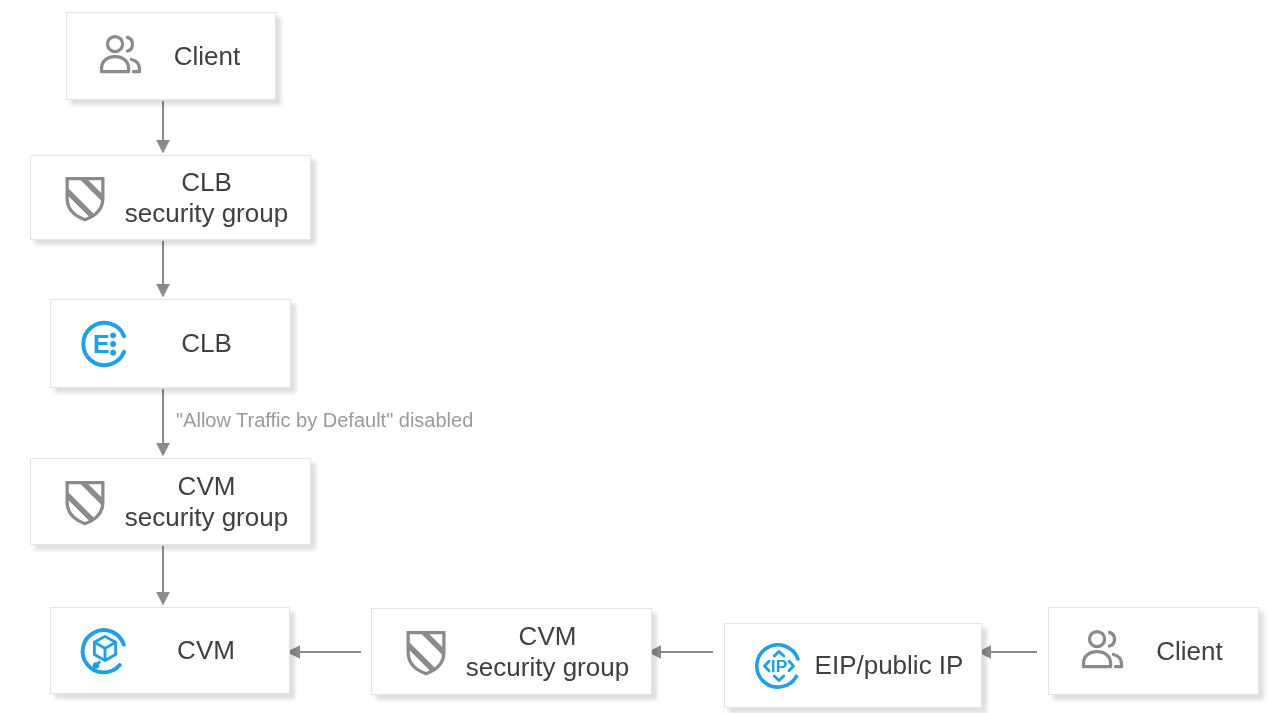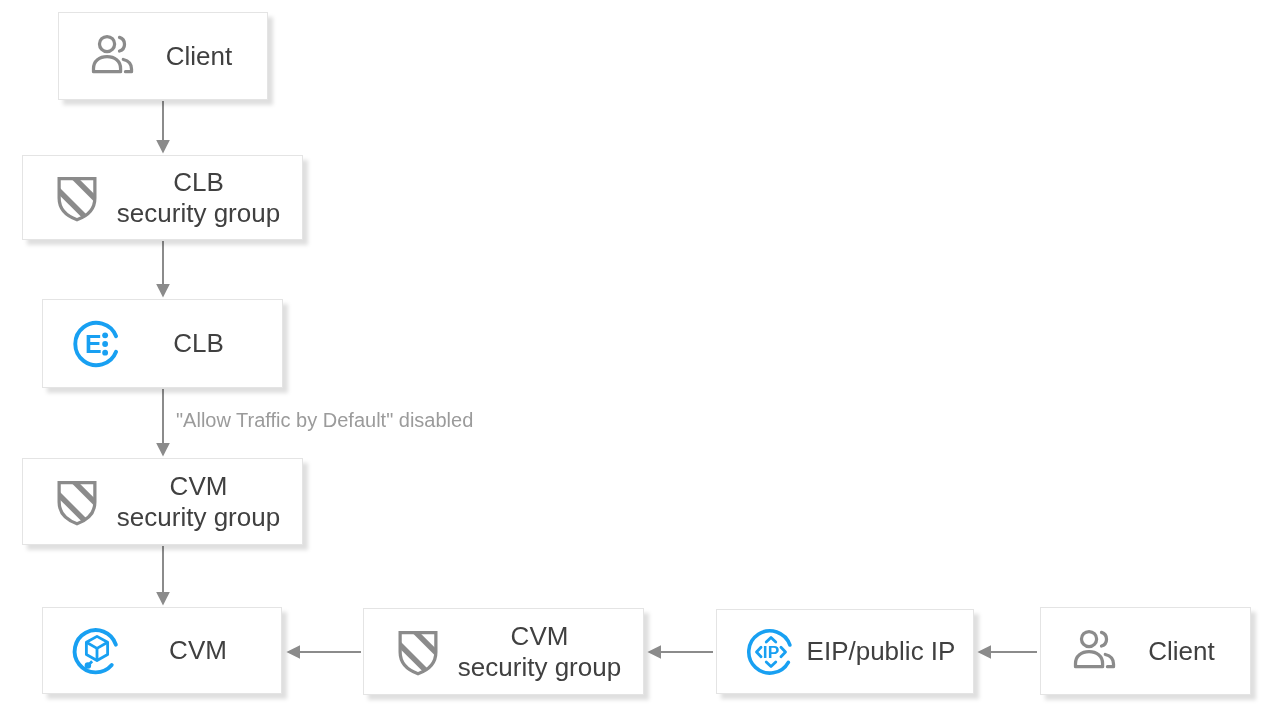--- a/index.html
+++ b/index.html
@@ -3,21 +3,21 @@
 <meta charset="utf-8">
 <style>
   html,body{margin:0;padding:0;background:#ffffff;}
   #canvas{
     position:relative;width:1268px;height:713px;background:#ffffff;overflow:hidden;
     font-family:"Liberation Sans",sans-serif;
   }
   .node{
     position:absolute;background:#ffffff;border:1px solid #e4e4e4;
     box-shadow:5px 5px 4px rgba(0,0,0,0.13);
-    display:flex;align-items:center;box-sizing:border-box;
+    display:flex;align-items:center;box-sizing:border-box;margin-left:8px;
   }
   .node .icon{margin-left:28px;display:flex;flex:0 0 auto;color:#8b8b8b;}
   .node .icon.blue{color:#18a0f2;}
   .node .icon svg{width:52px;height:52px;}
   .node .label{
     flex:1;text-align:center;font-size:26px;color:#404040;
     white-space:pre-line;line-height:31px;padding-right:8px;
   }
   #edges{position:absolute;left:0;top:0;pointer-events:none;}
   .annotation{
@@ -156,21 +156,21 @@
   <div class="node" style="left:363px;top:608px;width:281px;height:87px">
     <span class="icon">
         <svg>
           <use href="#sym-shield"></use>
         </svg>
       </span>
     <div class="label">CVM
 security group</div>
   </div>
 
-  <div class="node" style="left:716px;top:609px;width:258px;height:85px">
+  <div class="node" style="left:716px;top:623px;width:258px;height:85px">
     <span class="icon blue">
         <svg>
           <use href="#sym-eip"></use>
         </svg>
       </span>
     <div class="label">EIP/public IP</div>
   </div>
 
   <div class="node" style="left:1040px;top:607px;width:211px;height:88px">
     <span class="icon">

